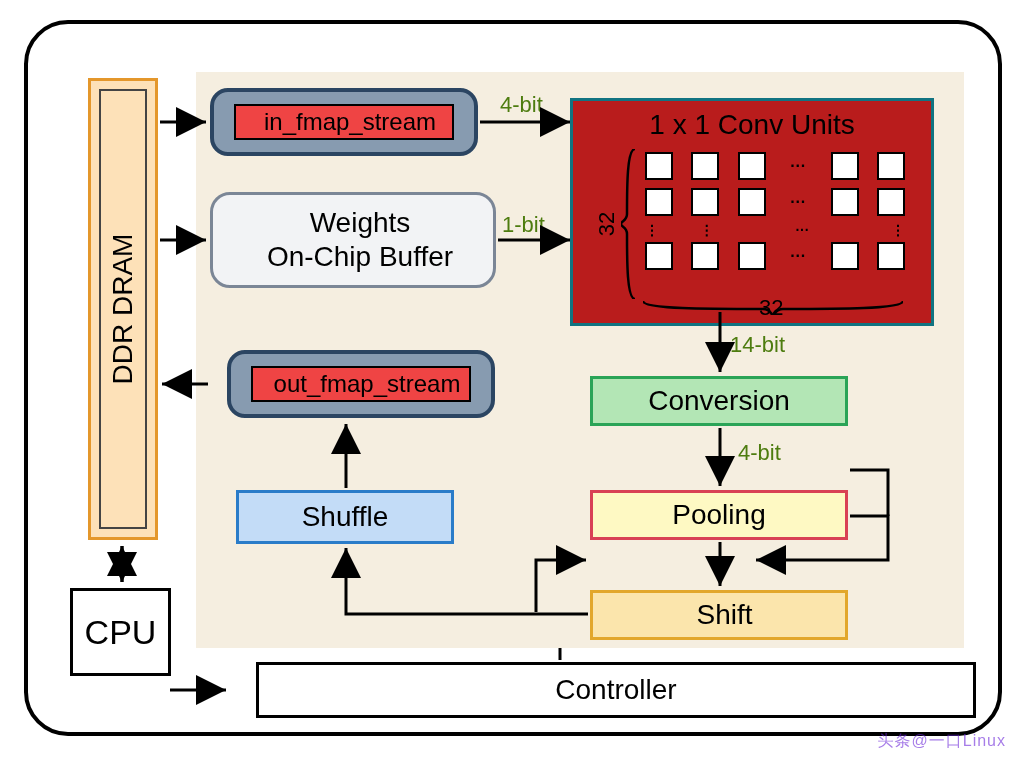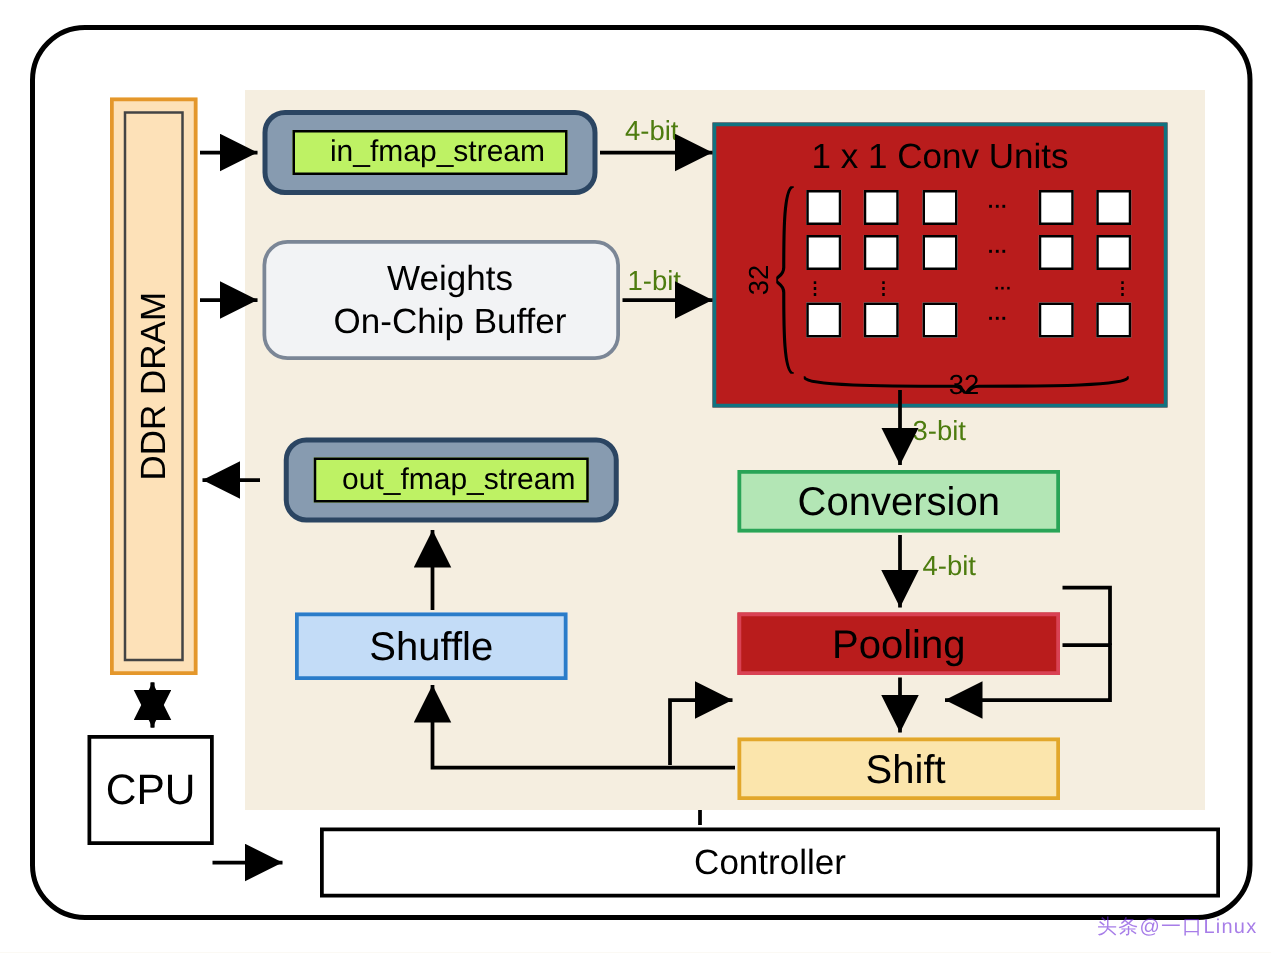--- a/index.html
+++ b/index.html
@@ -77,21 +77,21 @@
     position: absolute;
     width: 268px; height: 68px;
     background: #879bb0;
     border: 4px solid #2b4562;
     border-radius: 18px;
     box-sizing: border-box;
   }
   .stream .inner {
     position: absolute;
     left: 20px; top: 12px; right: 20px; bottom: 12px;
-    background: #bef264;
+    background: #ef4444;
     border: 2px solid #000;
     display: flex; align-items: center; justify-content: center;
     font-size: 24px;
     padding-left: 12px;
   }
 
   .weights {
     position: absolute;
     left: 210px; top: 192px;
     width: 286px; height: 96px;
@@ -163,29 +163,29 @@
   .conv .dim32-h {
     position: absolute;
     left: 186px; bottom: 2px;
     font-size: 22px;
   }
 
   .stage {
     position: absolute;
     box-sizing: border-box;
     display: flex; align-items: center; justify-content: center;
-    font-size: 32px;
+    font-size: 28px;
   }
   .conversion {
     left: 590px; top: 376px; width: 258px; height: 50px;
     background: #b3e6b5; border: 3px solid #2aa457;
   }
   .pooling {
     left: 590px; top: 490px; width: 258px; height: 50px;
-    background: #b91c1c; border: 3px solid #d94254;
+    background: #fef9c3; border: 3px solid #d94254;
   }
   .shift {
     left: 590px; top: 590px; width: 258px; height: 50px;
     background: #fbe5ac; border: 3px solid #e2a72b; padding-left: 11px;
   }
   .shuffle {
     left: 236px; top: 490px; width: 218px; height: 54px;
     background: #c3dcf7; border: 3px solid #2a7cc9;
   }
 
@@ -300,21 +300,21 @@
   </div>
   <div class="stage shift">
     <span>Shift</span>
   </div>
   <div class="stage shuffle">
     <span>Shuffle</span>
   </div>
 
   <div class="edge-label" style="left:500px; top:92px;">4-bit</div>
   <div class="edge-label" style="left:502px; top:212px;">1-bit</div>
-  <div class="edge-label" style="left:730px; top:332px;">3-bit</div>
+  <div class="edge-label" style="left:730px; top:332px;">14-bit</div>
   <div class="edge-label" style="left:738px; top:440px;">4-bit</div>
 
   <svg class="arrows">
     <defs>
       <marker id="ah" markerWidth="12" markerHeight="12" refX="10" refY="5" orient="auto">
         <path d="M0,0 L10,5 L0,10 z" fill="#000"></path>
       </marker>
     </defs>
 
     <line x1="160" y1="122" x2="206" y2="122" stroke="#000" stroke-width="3" marker-end="url(#ah)"></line>

